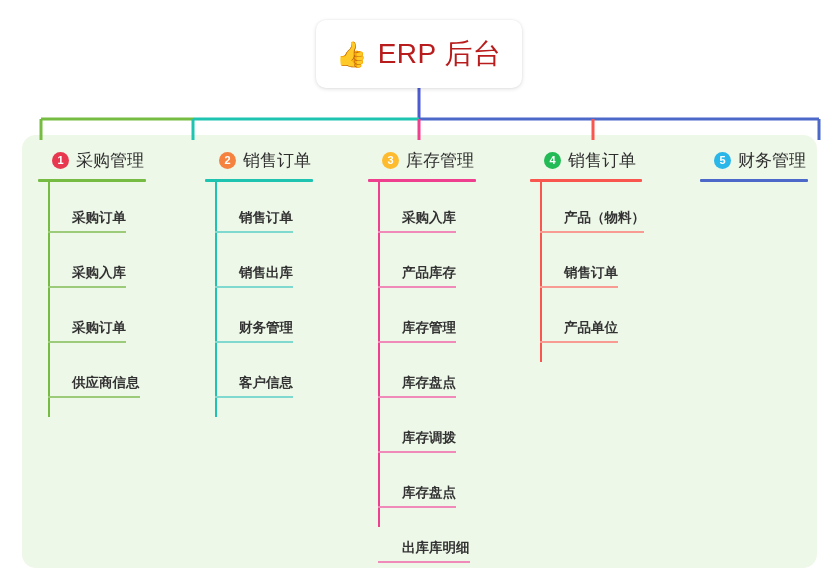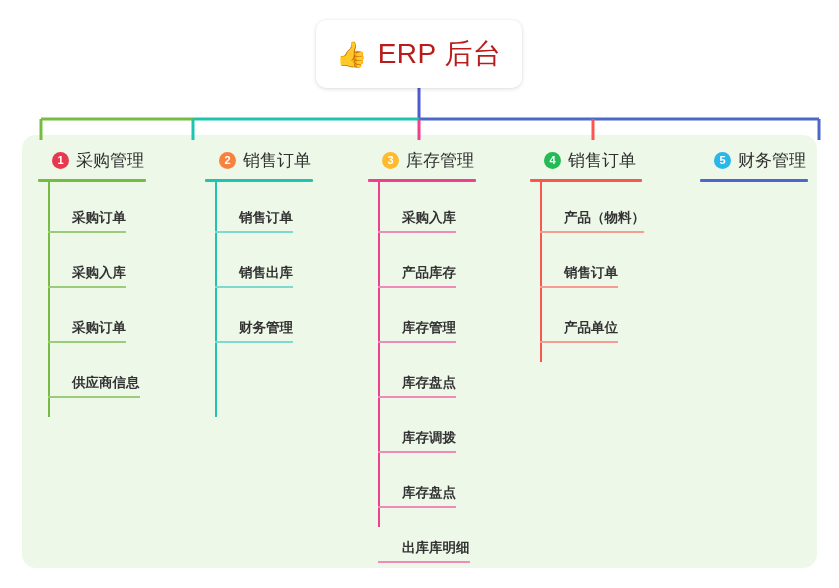--- a/index.html
+++ b/index.html
@@ -215,20 +215,24 @@
             <div class="leaf-rule" style="width: 78px; background: rgb(127, 217, 207);"></div>
           </div>
           <div class="leaf">
             <span class="leaf-label">销售出库</span>
             <div class="leaf-rule" style="width: 78px; background: rgb(127, 217, 207);"></div>
           </div>
           <div class="leaf">
             <span class="leaf-label">财务管理</span>
             <div class="leaf-rule" style="width: 78px; background: rgb(127, 217, 207);"></div>
           </div>
+          <div class="leaf">
+            <span class="leaf-label">客户信息</span>
+            <div class="leaf-rule" style="width: 78px; background: rgb(127, 217, 207);"></div>
+          </div>
         </div>
       </div>
       <div class="column" style="left: 368px;">
         <div class="col-header">
           <span class="badge" style="background: rgb(253, 187, 45);">3</span>
           <span class="col-title">库存管理</span>
         </div>
         <div class="col-rule" style="width: 108px; background: rgb(239, 63, 143);"></div>
         <div class="leaves">
           <div class="trunk" style="height: 345px; background: rgb(239, 63, 143);"></div>

